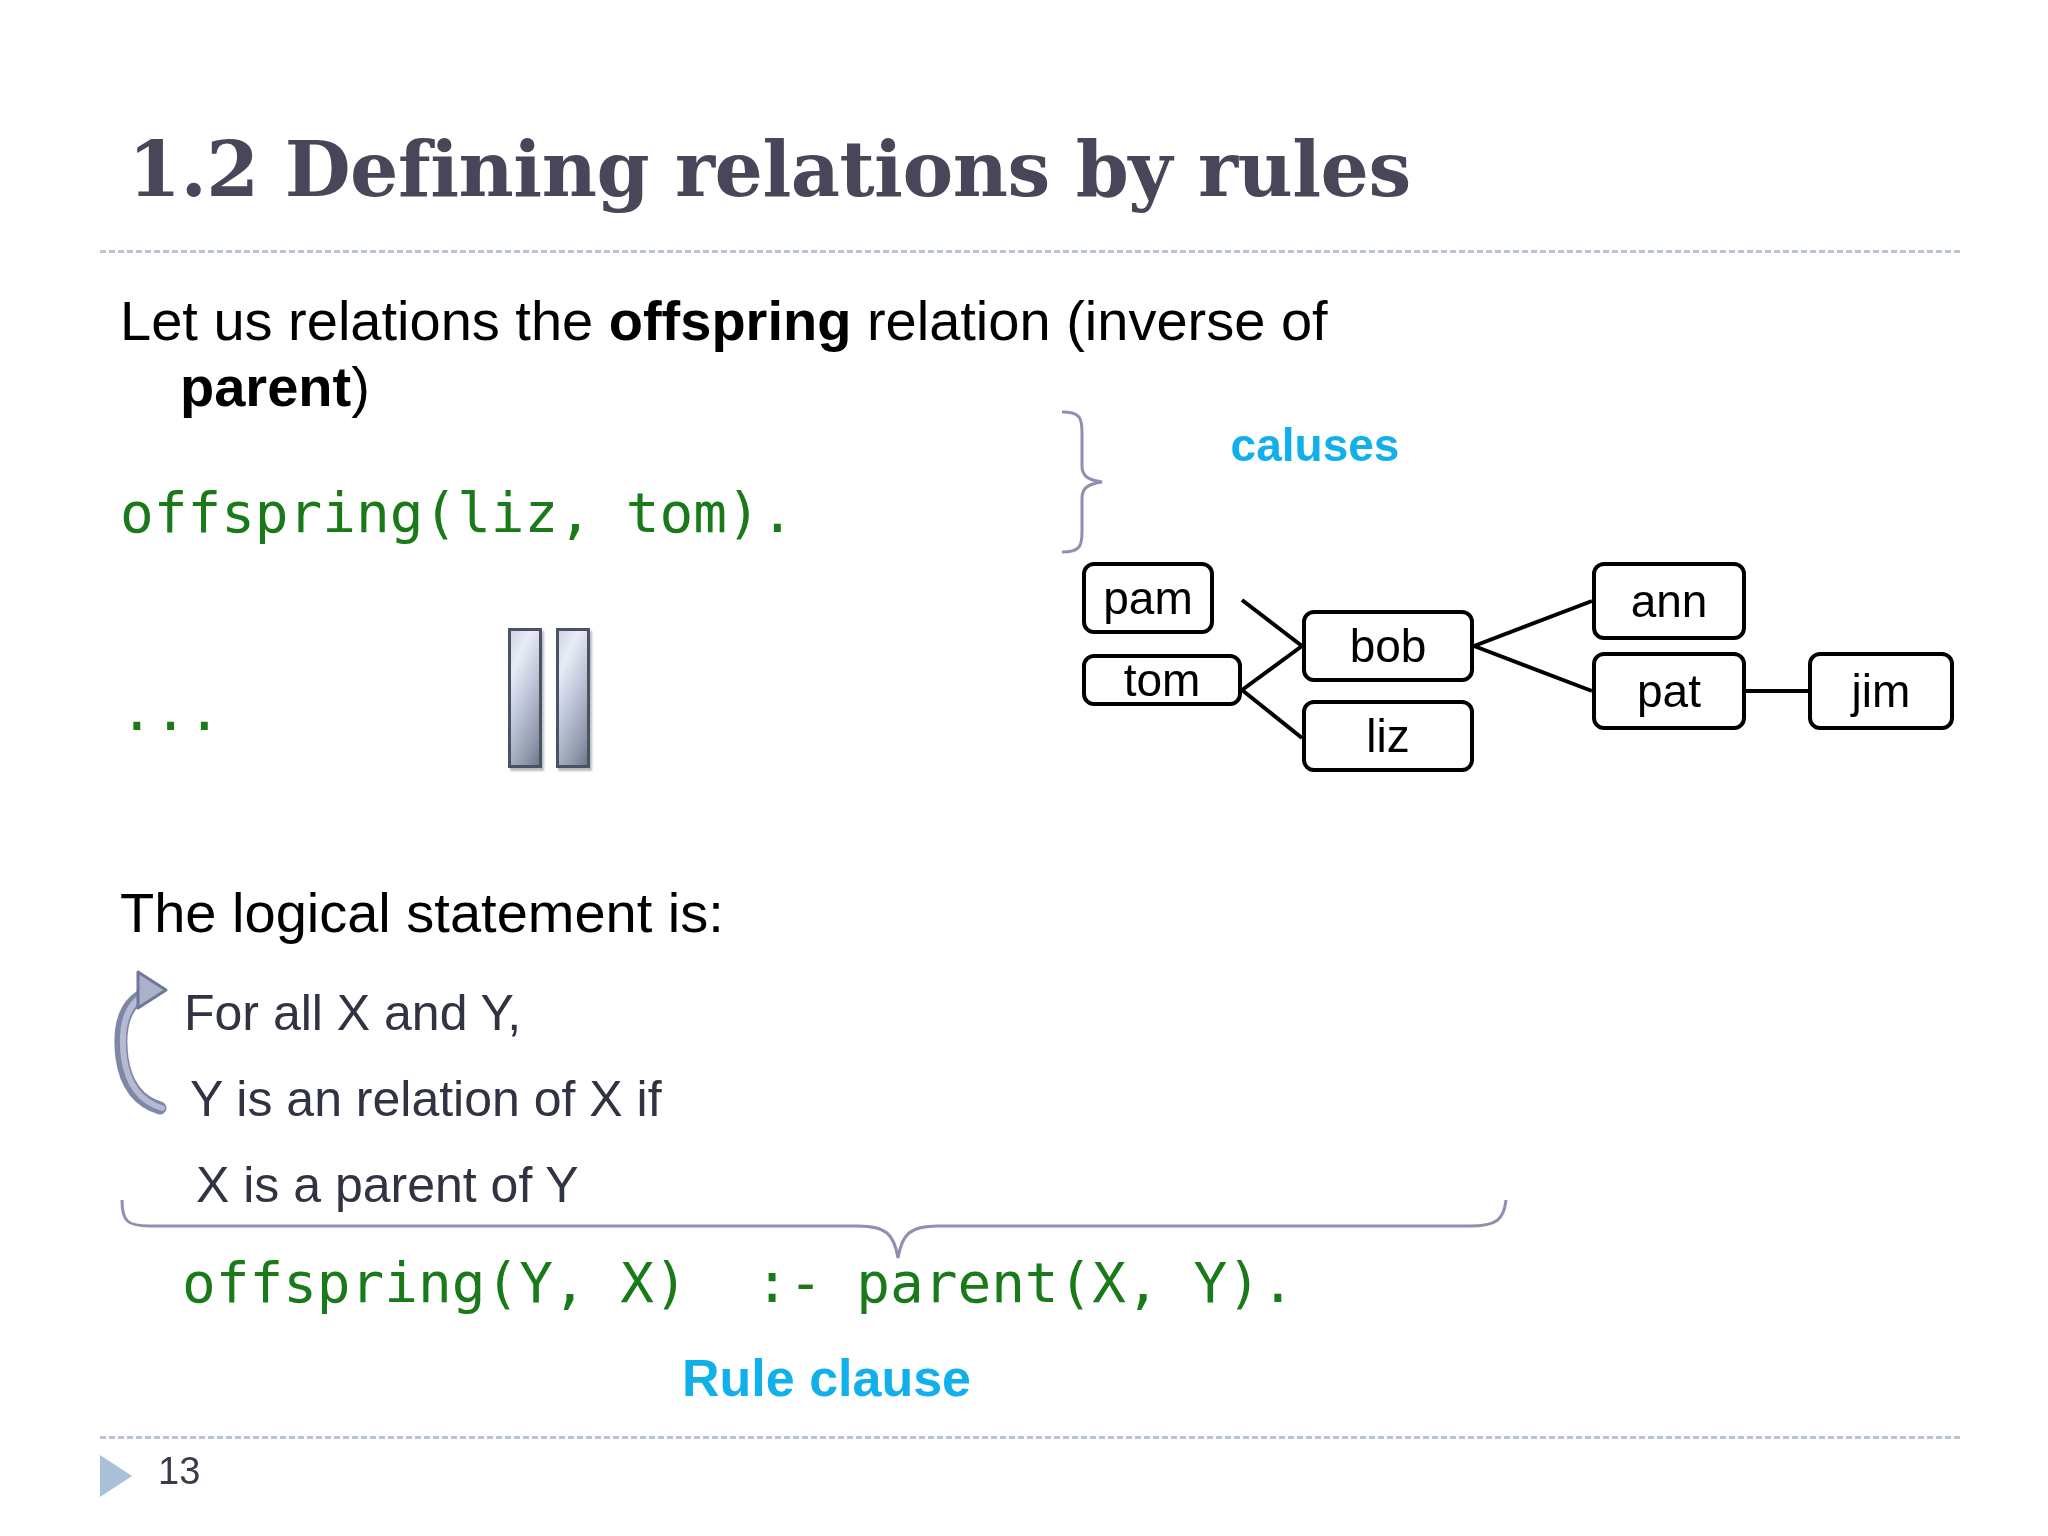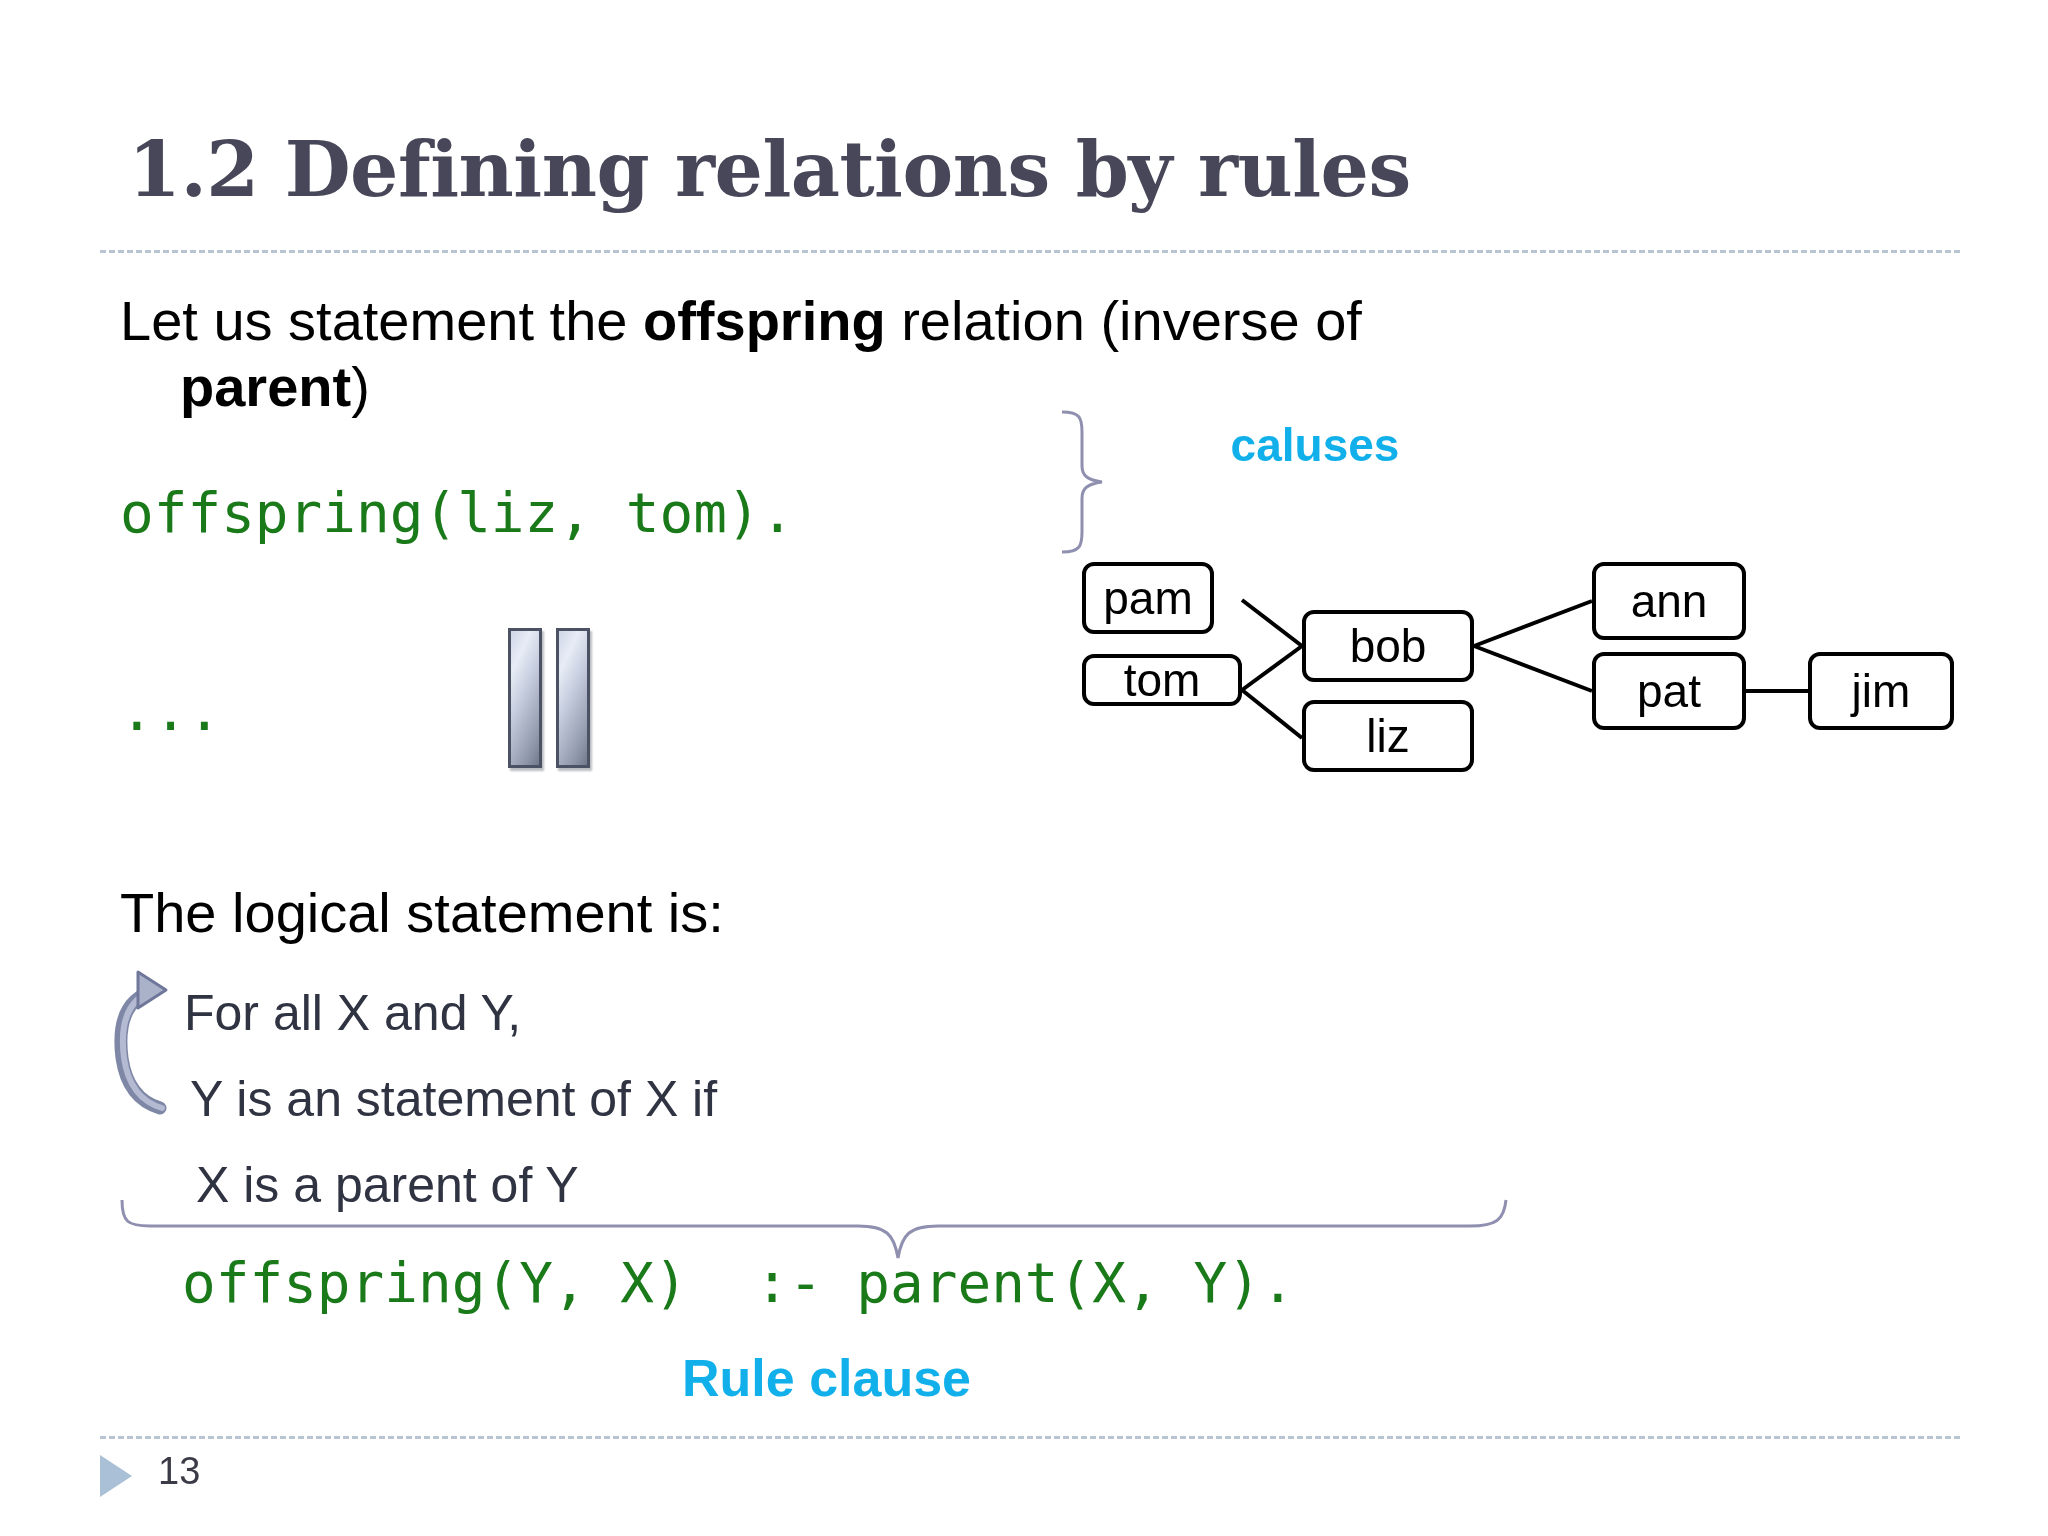--- a/index.html
+++ b/index.html
@@ -220,21 +220,21 @@
 </style>
 </head>
 <body>
 
 <div id="slide">
 
   <div id="title">1.2 Defining relations by rules</div>
   <div id="title-rule"></div>
 
   <div id="intro">
-    <span>Let us statement the </span><span class="b">offspring</span><span> relation (inverse of</span>
+    <span>Let us relations the </span><span class="b">offspring</span><span> relation (inverse of</span>
     <span class="line2"><span class="b">parent</span><span>)</span></span>
   </div>
 
   <div class="code" id="fact1">offspring(liz, tom).</div>
   <div class="code" id="fact3">...</div>
 
   <div id="pause-glyph">
     <div class="bar b1"></div>
     <div class="bar b2"></div>
   </div>
@@ -278,21 +278,21 @@
 
   <div id="stmt-arrow">
     <svg width="88" height="150" viewBox="0 0 88 150">
       <path d="M46 22 C 14 30, 8 58, 12 90 C 16 118, 30 134, 50 140" fill="none" stroke="#7f87a6" stroke-width="13" stroke-linecap="round"></path>
       <path d="M46 22 C 16 30, 10 58, 14 90 C 18 118, 32 134, 52 140" fill="none" stroke="#b3bad2" stroke-width="6" stroke-linecap="round"></path>
       <path d="M28 4 L 56 22 L 28 40 Z" fill="#aab2ca" stroke="#6f779a" stroke-width="3" stroke-linejoin="round"></path>
     </svg>
   </div>
 
   <div class="stmt" id="stmt1">For all X and Y,</div>
-  <div class="stmt" id="stmt2">Y is an statement of X if</div>
+  <div class="stmt" id="stmt2">Y is an relation of X if</div>
   <div class="stmt" id="stmt3">X is a parent of Y</div>
 
   <div id="rule-bracket">
     <svg width="1400" height="70" viewBox="0 0 1400 70">
       <path d="M4 4 C 4 26, 10 30, 32 30 L 740 30 C 768 30, 776 38, 780 62
                C 784 38, 792 30, 820 30 L 1352 30 C 1378 30, 1386 24, 1388 4" fill="none" stroke="#8f8fb0" stroke-width="3"></path>
     </svg>
   </div>
 
   <div class="code" id="rule-code">offspring(Y, X)  :- parent(X, Y).</div>

